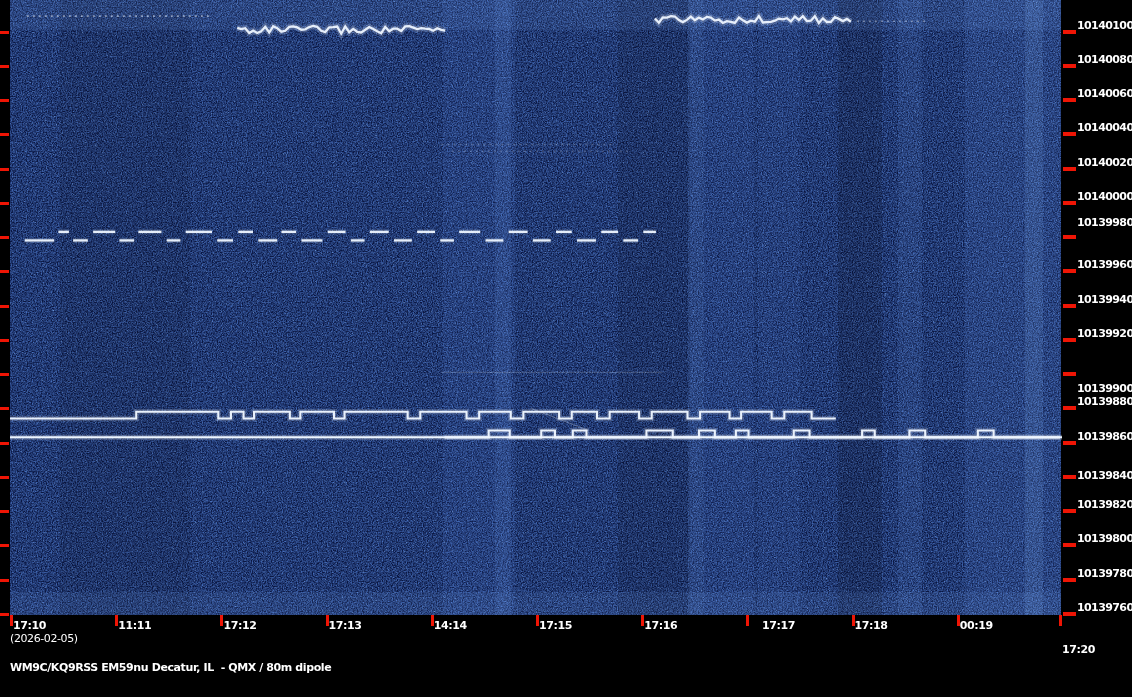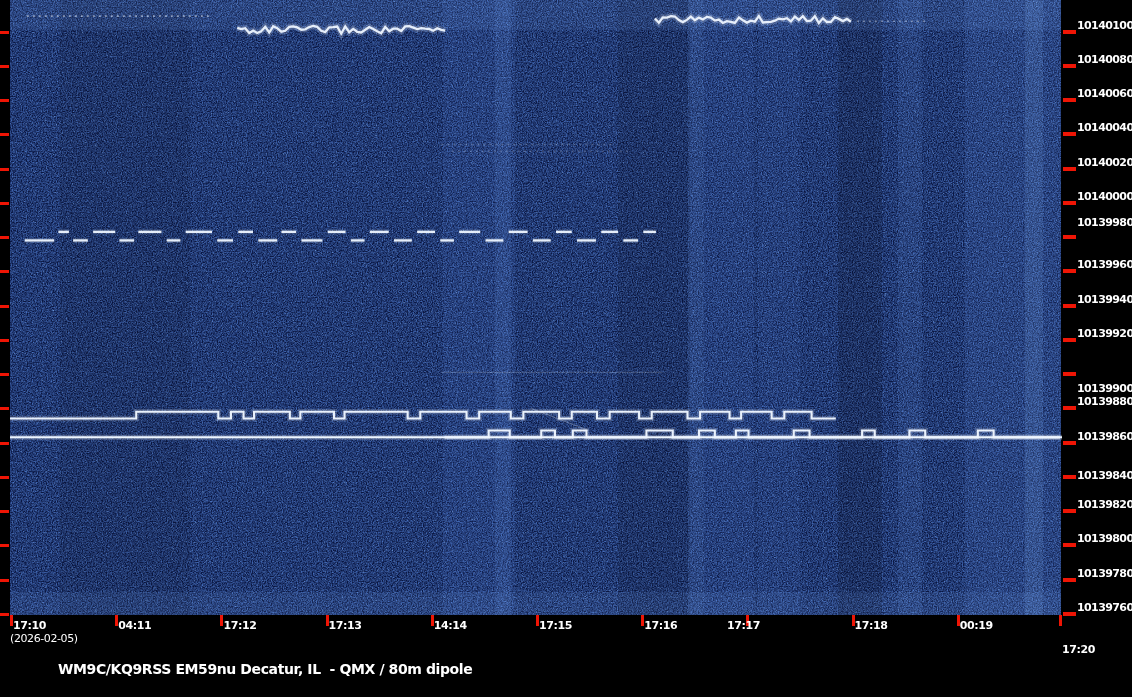--- a/index.html
+++ b/index.html
@@ -27,21 +27,21 @@
   .left-margin{position:absolute;left:0;top:0;width:10px;height:615px;background:#000;z-index:3;}
   .right-panel{position:absolute;left:1062px;top:0;width:70px;height:697px;background:#000;z-index:3;}
   .bottom-panel{position:absolute;left:0;top:615px;width:1132px;height:82px;background:#000;z-index:3;}
   #axes{position:absolute;left:0;top:0;width:1132px;height:697px;z-index:4;pointer-events:none;}
   .tick-left{position:absolute;width:9px;height:3px;}
   .tick-right{position:absolute;width:13px;height:4px;}
   .tick-time{position:absolute;width:3px;height:11px;}
   .freq-label{position:absolute;color:#fff;font-size:11px;font-weight:bold;letter-spacing:-0.6px;white-space:nowrap;}
   .time-label{position:absolute;color:#fff;font-size:11px;font-weight:bold;letter-spacing:-0.4px;white-space:nowrap;}
   .date-label{position:absolute;left:10px;top:632px;color:#fff;font-size:11px;font-weight:normal;letter-spacing:-0.4px;z-index:4;}
-  .caption1{position:absolute;left:10px;top:661px;color:#fff;font-size:14px;font-weight:bold;letter-spacing:-0.4px;white-space:pre;z-index:4;margin-left:48px;}
+  .caption1{position:absolute;left:10px;top:661px;color:#fff;font-size:11px;font-weight:bold;letter-spacing:-0.4px;white-space:pre;z-index:4;}
   .caption2{position:absolute;left:10px;top:679px;color:#fff;font-size:11px;font-weight:bold;letter-spacing:-0.4px;white-space:pre;z-index:4;}
 </style>
 </head>
 <body>
 
 <div class="screen">
 
   <div class="spectrogram">
     <svg class="noise" width="1051" height="615">
       <defs>
@@ -190,33 +190,33 @@
       <div class="freq-label" style="left: 1077px; top: 532.25px;">10139800</div>
       <div class="tick-left" style="left: 0px; top: 578.5px; background: rgb(238, 21, 5);"></div>
       <div class="tick-right" style="left: 1063px; top: 577.5px; background: rgb(238, 21, 5);"></div>
       <div class="freq-label" style="left: 1077px; top: 566.5px;">10139780</div>
       <div class="tick-left" style="left: 0px; top: 612.75px; background: rgb(238, 21, 5);"></div>
       <div class="tick-right" style="left: 1063px; top: 611.75px; background: rgb(238, 21, 5);"></div>
       <div class="freq-label" style="left: 1077px; top: 600.75px;">10139760</div>
       <div class="tick-time" style="left: 10px; top: 615px; background: rgb(238, 21, 5);"></div>
       <div class="time-label" style="left: 13px; top: 619px;">17:10</div>
       <div class="tick-time" style="left: 115.2px; top: 615px; background: rgb(238, 21, 5);"></div>
-      <div class="time-label" style="left: 118.2px; top: 619px;">04:11</div>
+      <div class="time-label" style="left: 118.2px; top: 619px;">11:11</div>
       <div class="tick-time" style="left: 220.4px; top: 615px; background: rgb(238, 21, 5);"></div>
       <div class="time-label" style="left: 223.4px; top: 619px;">17:12</div>
       <div class="tick-time" style="left: 325.6px; top: 615px; background: rgb(238, 21, 5);"></div>
       <div class="time-label" style="left: 328.6px; top: 619px;">17:13</div>
       <div class="tick-time" style="left: 430.8px; top: 615px; background: rgb(238, 21, 5);"></div>
       <div class="time-label" style="left: 433.8px; top: 619px;">14:14</div>
       <div class="tick-time" style="left: 536px; top: 615px; background: rgb(238, 21, 5);"></div>
       <div class="time-label" style="left: 539px; top: 619px;">17:15</div>
       <div class="tick-time" style="left: 641.2px; top: 615px; background: rgb(238, 21, 5);"></div>
       <div class="time-label" style="left: 644.2px; top: 619px;">17:16</div>
       <div class="tick-time" style="left: 746.4px; top: 615px; background: rgb(238, 21, 5);"></div>
-      <div class="time-label" style="left: 727px; top: 619px;">17:17</div>
+      <div class="time-label" style="left: 762px; top: 619px;">17:17</div>
       <div class="tick-time" style="left: 851.6px; top: 615px; background: rgb(238, 21, 5);"></div>
       <div class="time-label" style="left: 854.6px; top: 619px;">17:18</div>
       <div class="tick-time" style="left: 956.8px; top: 615px; background: rgb(238, 21, 5);"></div>
       <div class="time-label" style="left: 959.8px; top: 619px;">00:19</div>
       <div class="tick-time" style="left: 1059px; top: 615px; background: rgb(238, 21, 5);"></div>
       <div class="time-label" style="left: 1062px; top: 643px;">17:20</div>
     </div>
 
   <div class="date-label">(2026-02-05)</div>
   <div class="caption1">WM9C/KQ9RSS EM59nu Decatur, IL  - QMX / 80m dipole</div>

